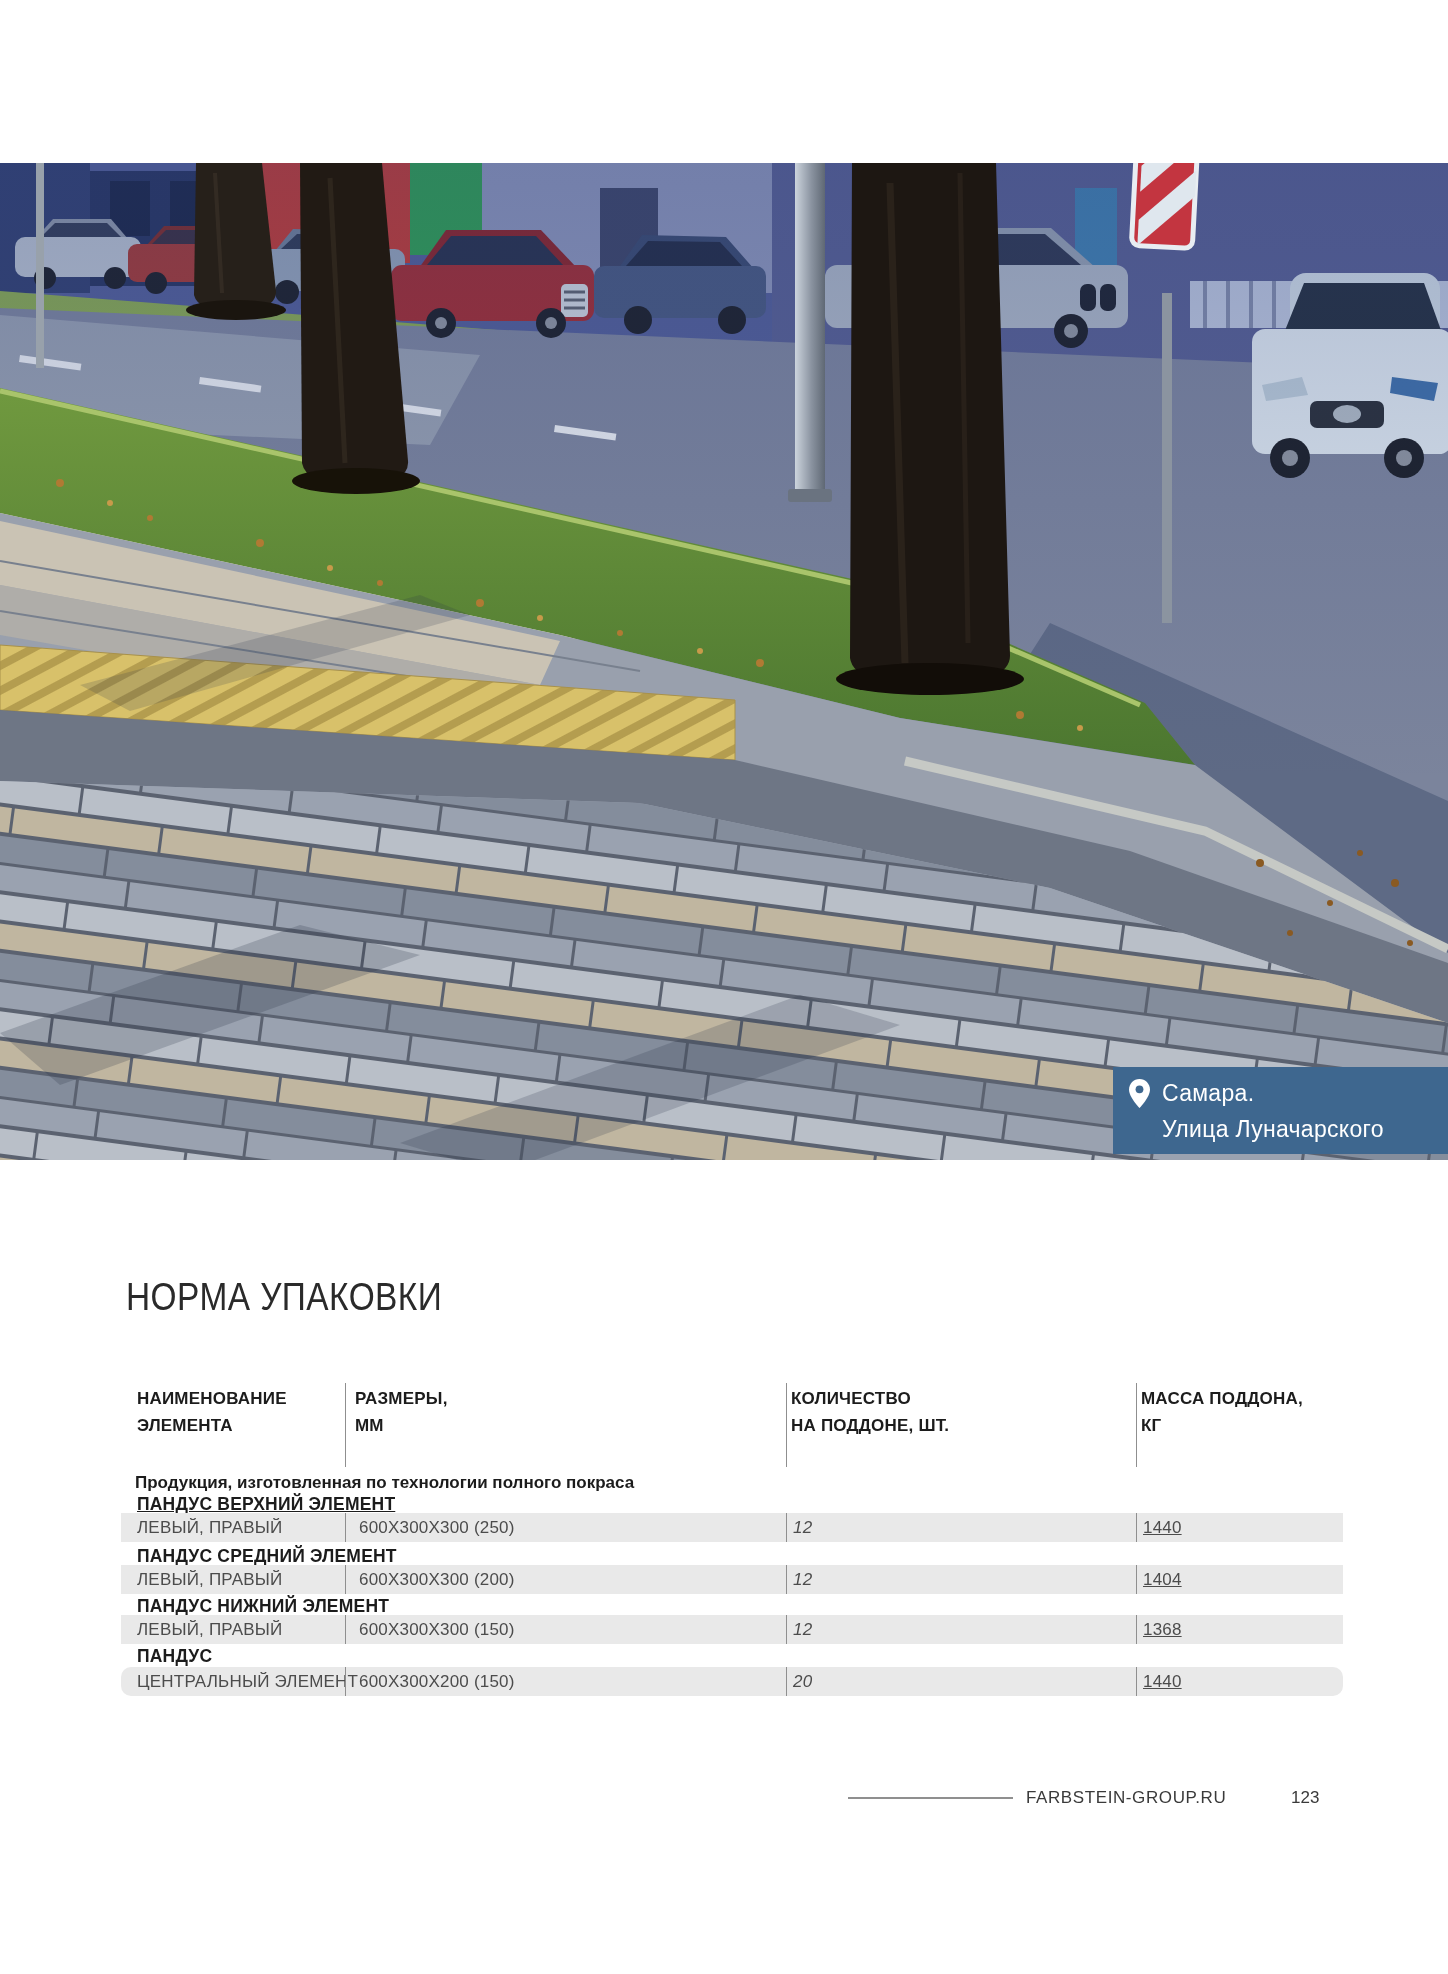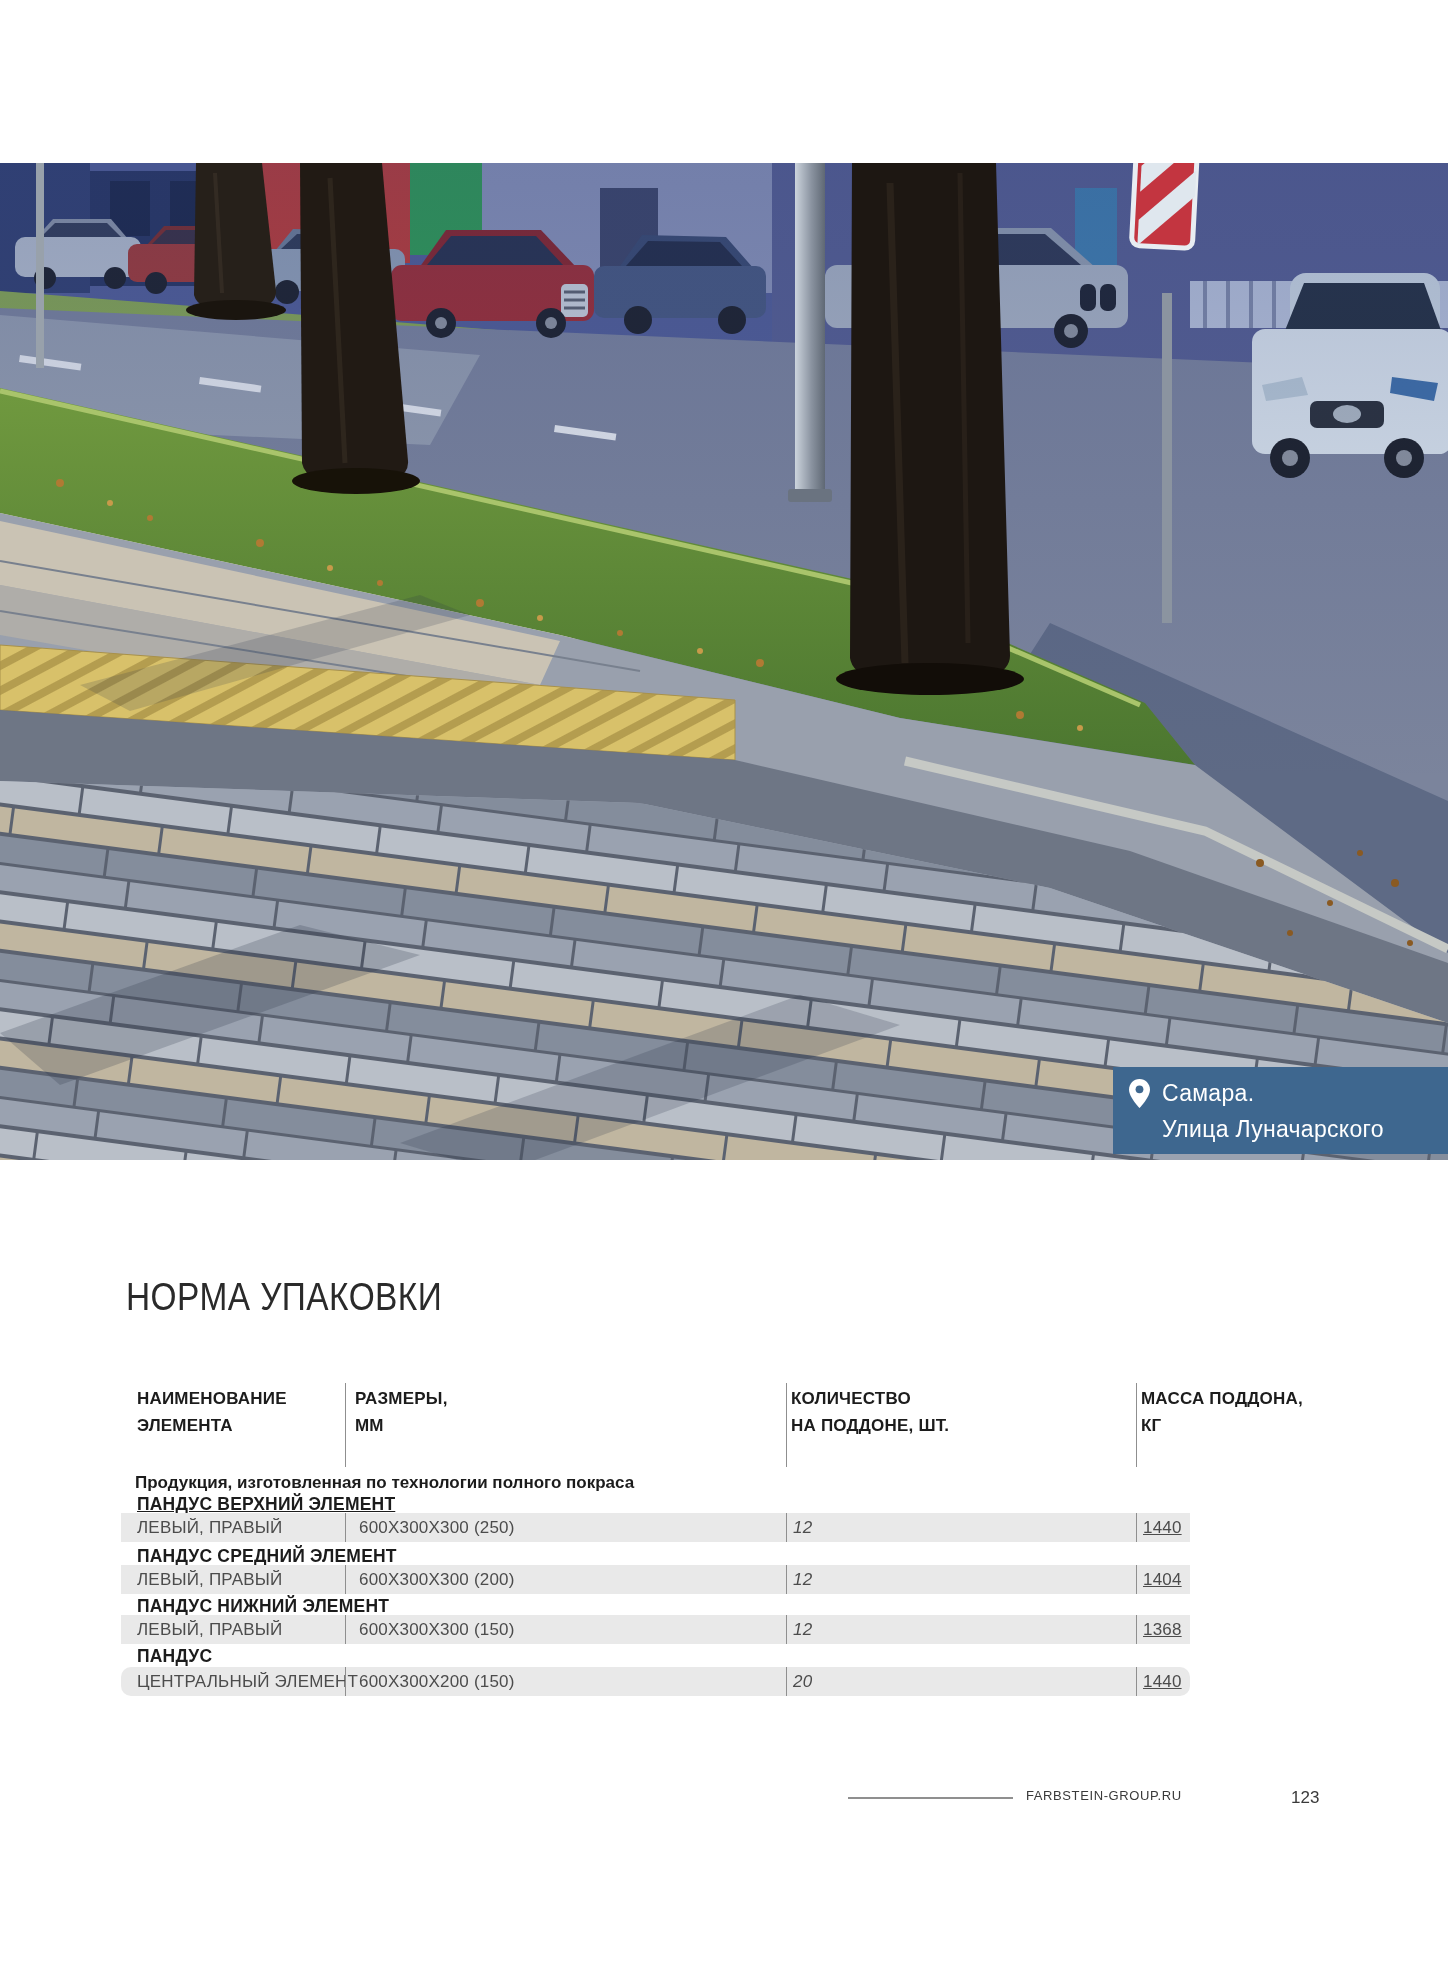--- a/index.html
+++ b/index.html
@@ -15,27 +15,27 @@
   
   .title{position:absolute;left:126px;top:1276px;font-size:38px;font-weight:400;color:#2a2a2a;
          letter-spacing:.5px;transform:scaleX(.88);transform-origin:left top;white-space:nowrap;}
   
   .thead{position:absolute;left:121px;top:1383px;width:1222px;height:84px;}
   .thead .hc{position:absolute;top:2px;font-size:17px;font-weight:bold;line-height:27px;color:#1c1c1c;
              letter-spacing:.2px;white-space:nowrap;}
   .vd{position:absolute;top:0;bottom:0;width:1px;background:#8f8f8f;}
   .note{position:absolute;left:135px;top:1473px;font-size:17px;font-weight:bold;color:#1c1c1c;white-space:nowrap;}
   .glabel{position:absolute;left:137px;font-size:17.5px;font-weight:bold;color:#1c1c1c;letter-spacing:.2px;white-space:nowrap;}
-  .trow{position:absolute;left:121px;width:1069px;height:29px;background:#e9e9e9;}
+  .trow{position:absolute;left:121px;width:1222px;height:29px;background:#e9e9e9;}
   .trow .tc{position:absolute;top:0;line-height:29px;font-size:17px;color:#4c4c4c;letter-spacing:.2px;white-space:nowrap;}
   .c1{left:16px;} .c2{left:238px;} .c3{left:672px;font-style:italic;} .c4{left:1022px;text-decoration:underline;}
   .dv1{left:224px;} .dv2{left:665px;} .dv3{left:1015px;}
   
   .footer-rule{position:absolute;left:848px;top:1797px;width:165px;height:2px;background:#8f8f8f;}
-  .footer-site{position:absolute;left:1026px;top:1788px;font-size:13px;letter-spacing:.6px;color:#3a3a3a;white-space:nowrap;}
+  .footer-site{position:absolute;left:1026px;top:1788px;font-size:17px;letter-spacing:.6px;color:#3a3a3a;white-space:nowrap;}
   .footer-page{position:absolute;left:1291px;top:1788px;font-size:17px;color:#3a3a3a;}
 </style>
 </head>
 <body>
 
 <div class="page">
 
   <div class="photo">
     <svg width="1448" height="997" viewBox="0 0 1448 997">
       <defs>

